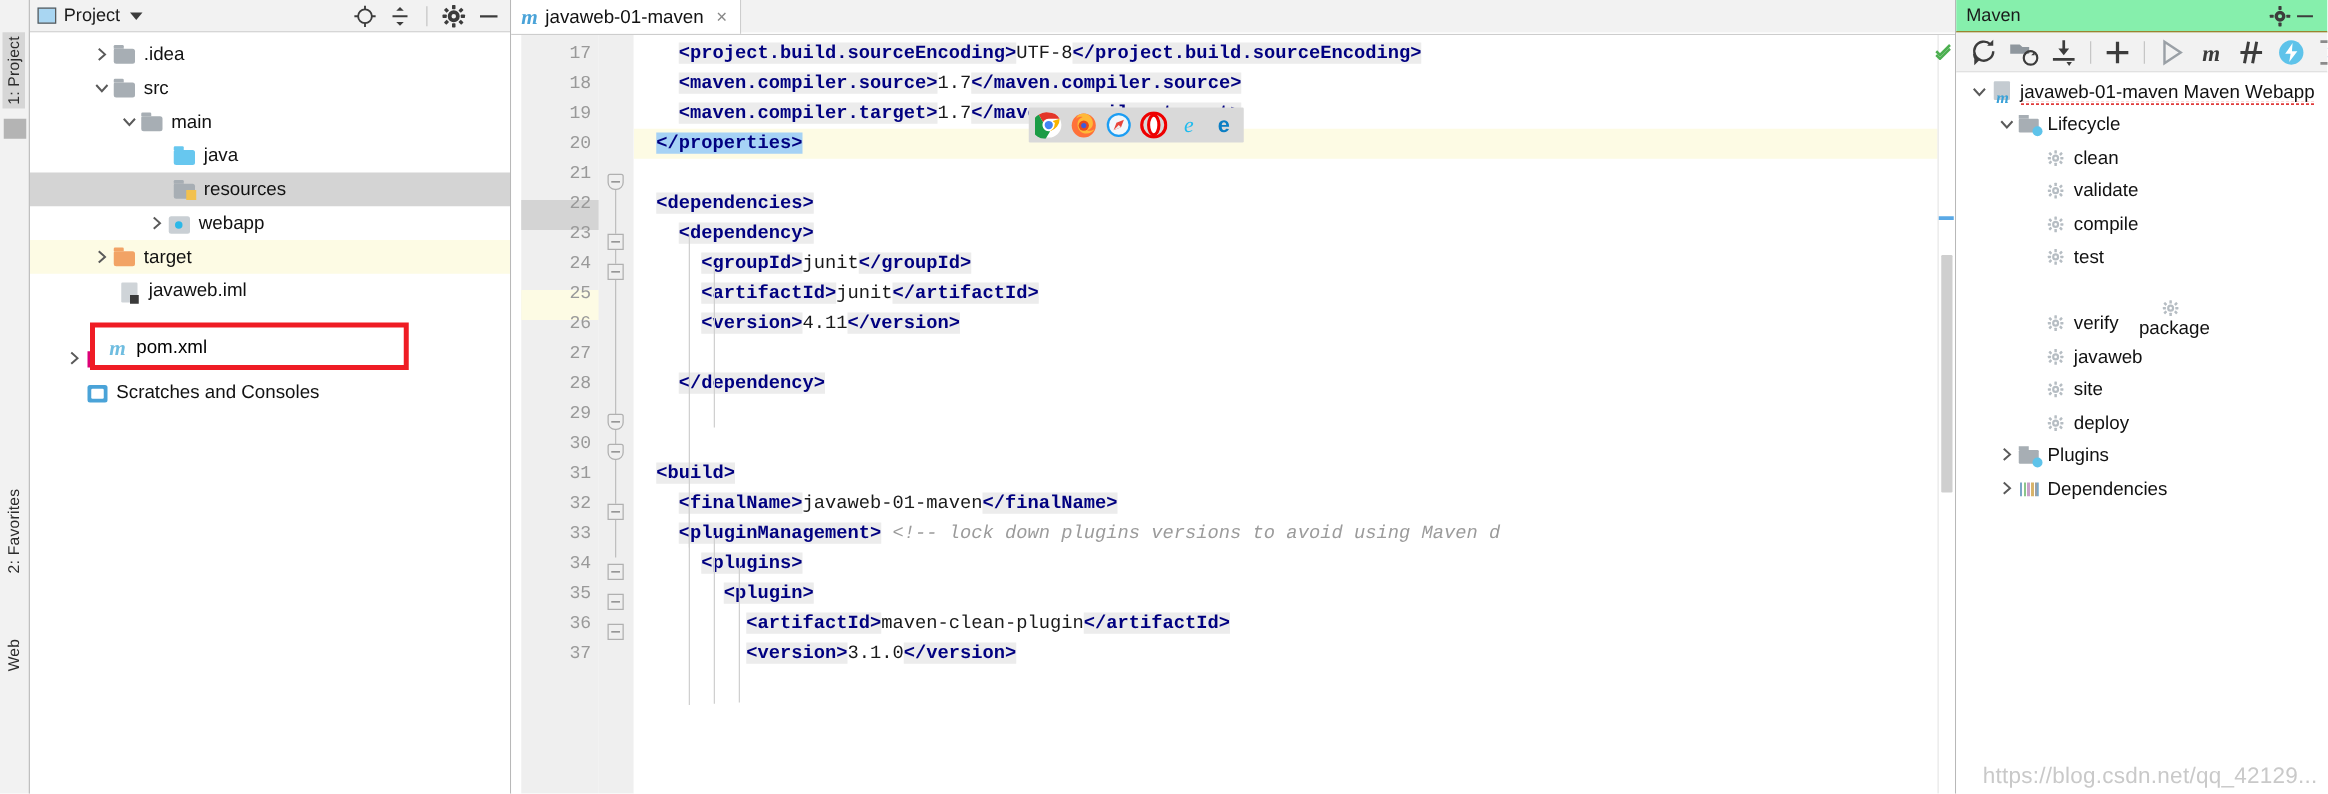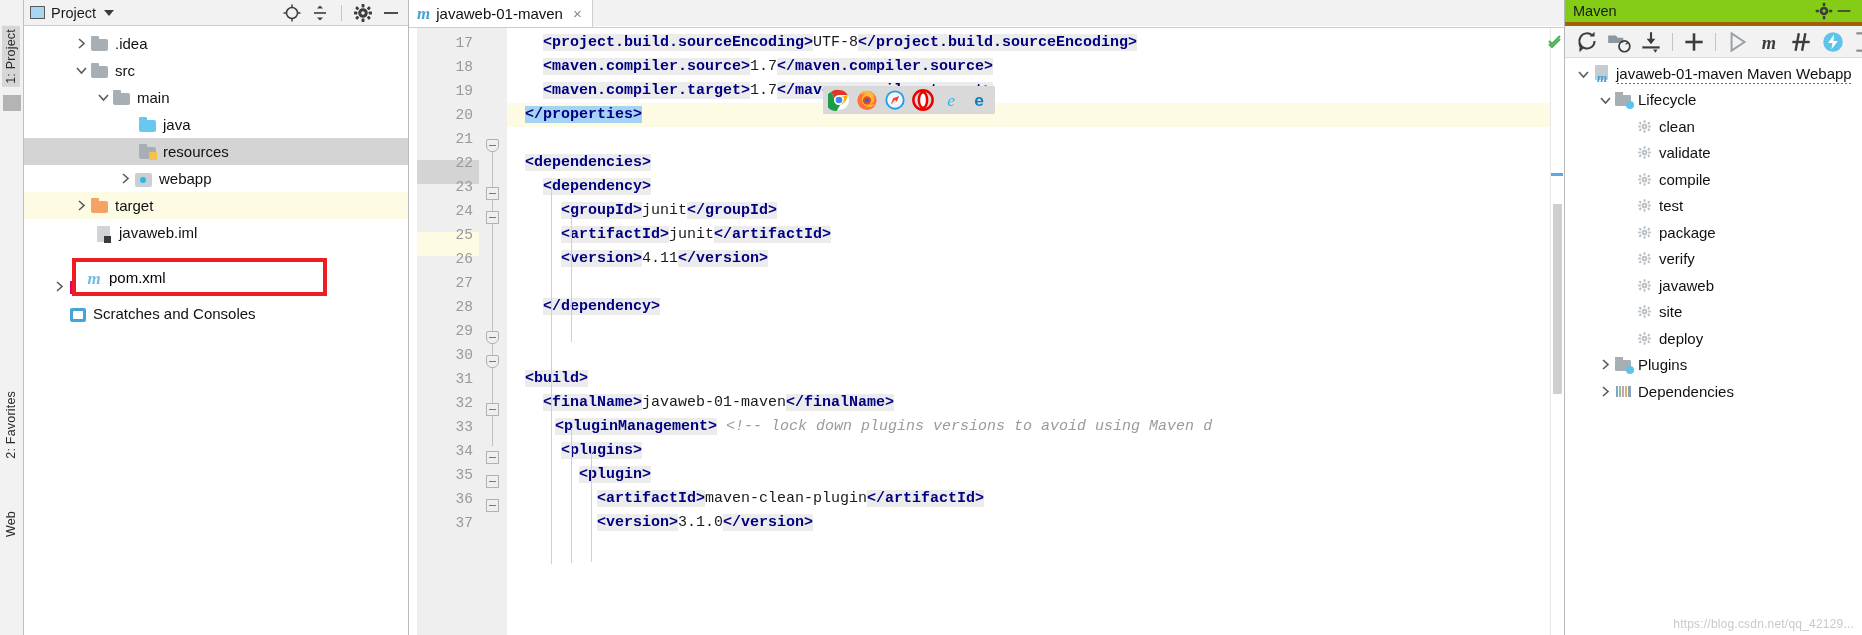--- a/index.html
+++ b/index.html
@@ -251,23 +251,23 @@
   }
   .bic { width: 22px; height: 22px; position: relative; }
 
   
   .maven-panel {
     width: 297px; flex: 0 0 297px; height: 635px;
     background: #fff; display: flex; flex-direction: column;
     position: relative;
   }
   .maven-head {
-    height: 26px; flex: 0 0 26px; background: #84cc16;
+    height: 26px; flex: 0 0 26px; background: #86efac;
     display: flex; align-items: center; padding: 0 8px;
-    border-bottom: 4px solid #a16207;
+    border-bottom: 1px solid #a16207;
   }
   .maven-head .mt { font-size: 14.5px; color: #1a1a1a; flex:1;}
   .mh-ic { width: 20px; height:20px; position:relative; }
   .maven-toolbar {
     height: 32px; flex: 0 0 32px; background: #f2f2f2;
     display: flex; align-items: center; gap: 0px;
     border-bottom: 1px solid #dcdcdc;
     padding-left: 6px;
   }
   .mtb { width: 32px; height: 28px; position: relative; flex:0 0 32px;}
@@ -282,21 +282,21 @@
   }
   .wave-u {
     position:relative;
   }
   .wave-u:after{
     content:""; position:absolute; left:0; right:0; bottom:-2px; height:3px;
     background: radial-gradient(circle at 2px 3px, #e03b3b 1.4px, transparent 1.5px) 0 0/4px 4px repeat-x;
   }
   .watermark {
     position: absolute; right: 8px; bottom: 4px;
-    font-size: 12px; color: #c9c9c9; letter-spacing:.2px;
+    font-size: 18px; color: #c9c9c9; letter-spacing:.2px;
   }
 </style>
 </head>
 <body>
 
 <div id="root">
 
   <div class="leftstrip">
     <div class="vtab sel vtab-project">1: Project</div>
     <div class="strip-swatch"></div>
@@ -540,21 +540,21 @@
           <div class="cline" style="top: 123px;"><span>  </span><span class="tag">&lt;dependencies&gt;</span></div>
           <div class="cline" style="top: 147px;"><span>    </span><span class="tag">&lt;dependency&gt;</span></div>
           <div class="cline" style="top: 171px;"><span>      </span><span class="tag">&lt;groupId&gt;</span><span class="txt">junit</span><span class="tag">&lt;/groupId&gt;</span></div>
           <div class="cline" style="top: 195px;"><span>      </span><span class="tag">&lt;artifactId&gt;</span><span class="txt">junit</span><span class="tag">&lt;/artifactId&gt;</span></div>
           <div class="cline" style="top: 219px;"><span>      </span><span class="tag">&lt;version&gt;</span><span class="txt">4.11</span><span class="tag">&lt;/version&gt;</span></div>
           <div class="cline" style="top: 243px;"><span></span></div>
           <div class="cline" style="top: 267px;"><span>    </span><span class="tag">&lt;/dependency&gt;</span></div>
           <div class="cline" style="top: 315px;"><span></span></div>
           <div class="cline" style="top: 339px;"><span>  </span><span class="tag">&lt;build&gt;</span></div>
           <div class="cline" style="top: 363px;"><span>    </span><span class="tag">&lt;finalName&gt;</span><span class="txt">javaweb-01-maven</span><span class="tag">&lt;/finalName&gt;</span></div>
-          <div class="cline" style="top: 387px; padding-left: 12px;"><span>    </span><span class="tag">&lt;pluginManagement&gt;</span><span class="cmt"> &lt;!-- lock down plugins versions to avoid using Maven d</span></div>
+          <div class="cline" style="top: 387px;"><span>    </span><span class="tag">&lt;pluginManagement&gt;</span><span class="cmt"> &lt;!-- lock down plugins versions to avoid using Maven d</span></div>
           <div class="cline" style="top: 411px;"><span>      </span><span class="tag">&lt;plugins&gt;</span></div>
           <div class="cline" style="top: 435px;"><span>        </span><span class="tag">&lt;plugin&gt;</span></div>
           <div class="cline" style="top: 459px;"><span>          </span><span class="tag">&lt;artifactId&gt;</span><span class="txt">maven-clean-plugin</span><span class="tag">&lt;/artifactId&gt;</span></div>
           <div class="cline" style="top: 483px;"><span>          </span><span class="tag">&lt;version&gt;</span><span class="txt">3.1.0</span><span class="tag">&lt;/version&gt;</span></div>
           <div class="indent-guide" style="left: 44px; top: 160px; height: 250px;"></div>
           <div class="indent-guide" style="left: 64px; top: 184px; height: 130px;"></div>
           <div class="indent-guide" style="left: 44px; top: 376px; height: 160px;"></div>
           <div class="indent-guide" style="left: 64px; top: 400px; height: 135px;"></div>
           <div class="indent-guide" style="left: 84px; top: 424px; height: 110px;"></div>
         </div>
@@ -801,21 +801,21 @@
                   <rect x="18" y="10.4" width="4" height="3.2" rx="0.7"></rect>
                   <rect x="3.6" y="4.6" width="3.2" height="4" rx="0.7" transform="rotate(-45 5.2 6.6)"></rect>
                   <rect x="17.2" y="15.4" width="3.2" height="4" rx="0.7" transform="rotate(-45 18.8 17.4)"></rect>
                   <rect x="17.2" y="4.6" width="3.2" height="4" rx="0.7" transform="rotate(45 18.8 6.6)"></rect>
                   <rect x="3.6" y="15.4" width="3.2" height="4" rx="0.7" transform="rotate(45 5.2 17.4)"></rect>
                 </g>
               </svg></span>
           </span>
           <span>test</span>
         </div>
-        <div class="mrow" style="padding-left: 52px;">
+        <div class="mrow" style="padding-left: 52px; flex-direction: column;">
           <span style="width: 20px; flex: 0 0 20px; text-align: center;"></span>
           <span style="display: inline-flex; align-items: center;">
             <span class="gear"><svg width="15" height="15" viewBox="0 0 24 24">
                 <path d="M12 7.5a4.5 4.5 0 1 0 0 9 4.5 4.5 0 0 0 0-9zm0 2.8a1.7 1.7 0 1 1 0 3.4 1.7 1.7 0 0 1 0-3.4z" fill="#b6bdc3"></path>
                 <g fill="#b6bdc3">
                   <rect x="10.4" y="2" width="3.2" height="4" rx="0.7"></rect>
                   <rect x="10.4" y="18" width="3.2" height="4" rx="0.7"></rect>
                   <rect x="2" y="10.4" width="4" height="3.2" rx="0.7"></rect>
                   <rect x="18" y="10.4" width="4" height="3.2" rx="0.7"></rect>
                   <rect x="3.6" y="4.6" width="3.2" height="4" rx="0.7" transform="rotate(-45 5.2 6.6)"></rect>

